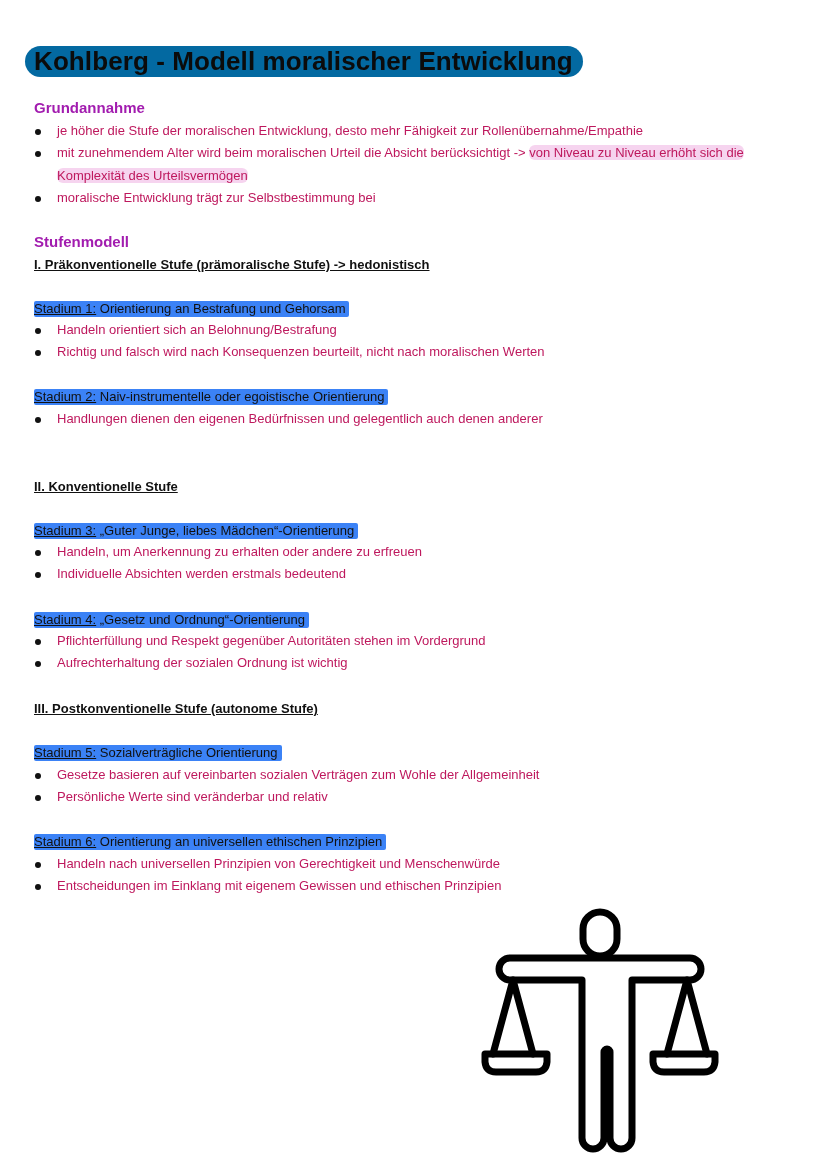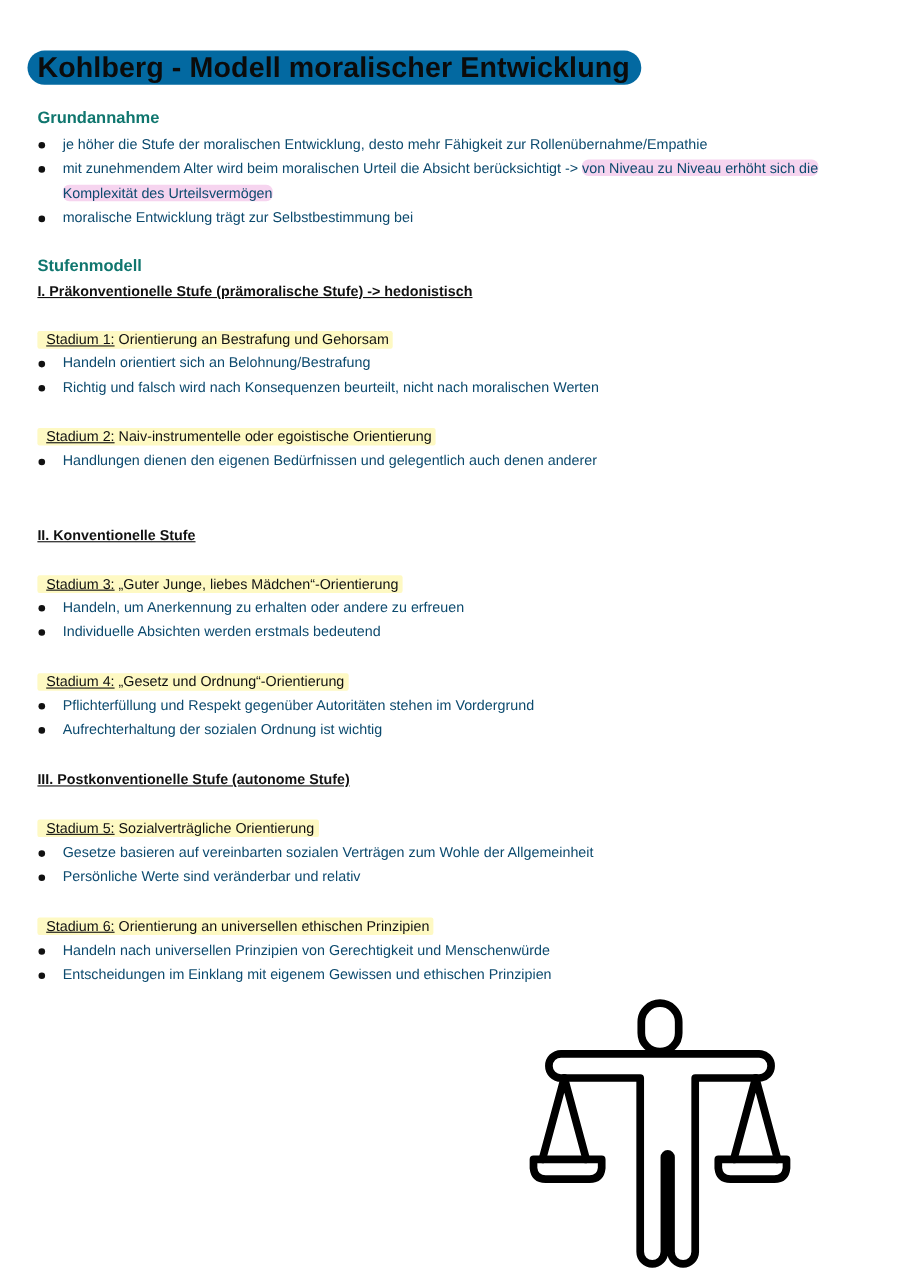--- a/index.html
+++ b/index.html
@@ -8,34 +8,34 @@
     font-family: "Liberation Sans", sans-serif; color: #111;
   }
   .title-pill {
     position: absolute; left: 25px; top: 46px; height: 31px;
     padding: 0 10px 0 9px; border-radius: 16px;
     background: #0369a1;
     font-weight: bold; font-size: 26px; line-height: 31px; color: #0b0b0b;
     white-space: nowrap; letter-spacing: 0.1px;
   }
   .h2 {
-    position: absolute; left: 34px; font-weight: bold; font-size: 15px; color: #0f766e;
+    position: absolute; left: 34px; font-weight: bold; font-size: 15px; color: #a21caf;
   }
   .level {
     position: absolute; left: 34px; font-weight: bold; font-size: 13px;
     text-decoration: underline; color: #111;
   }
   .stage {
     position: absolute; left: 34px; font-size: 13px; color: #111;
   }
-  .stage .hl { background: #fef9c3; padding: 0 4px 1px 8px; border-radius: 2px; }
+  .stage .hl { background: #3b82f6; padding: 0 4px 1px 0; border-radius: 2px; }
   .stage .lbl { text-decoration: underline; }
   ul.bullets {
     position: absolute; left: 34px; margin: 0; padding: 0; list-style: none;
-    font-size: 13px; color: #0c4a6e;
+    font-size: 13px; color: #be185d;
   }
   ul.bullets li { position: relative; padding-left: 23px; line-height: 22.3px; }
   ul.bullets li::before {
     content: ""; position: absolute; left: 1px; top: 9px;
     width: 6px; height: 6px; border-radius: 50%; background: #111;
   }
   .hl-inline { background: #f6d4ef; border-radius: 6px; }
   .icon-wrap { position: absolute; left: 480px; top: 906px; width: 240px; height: 250px; }
 </style>
 </head>

